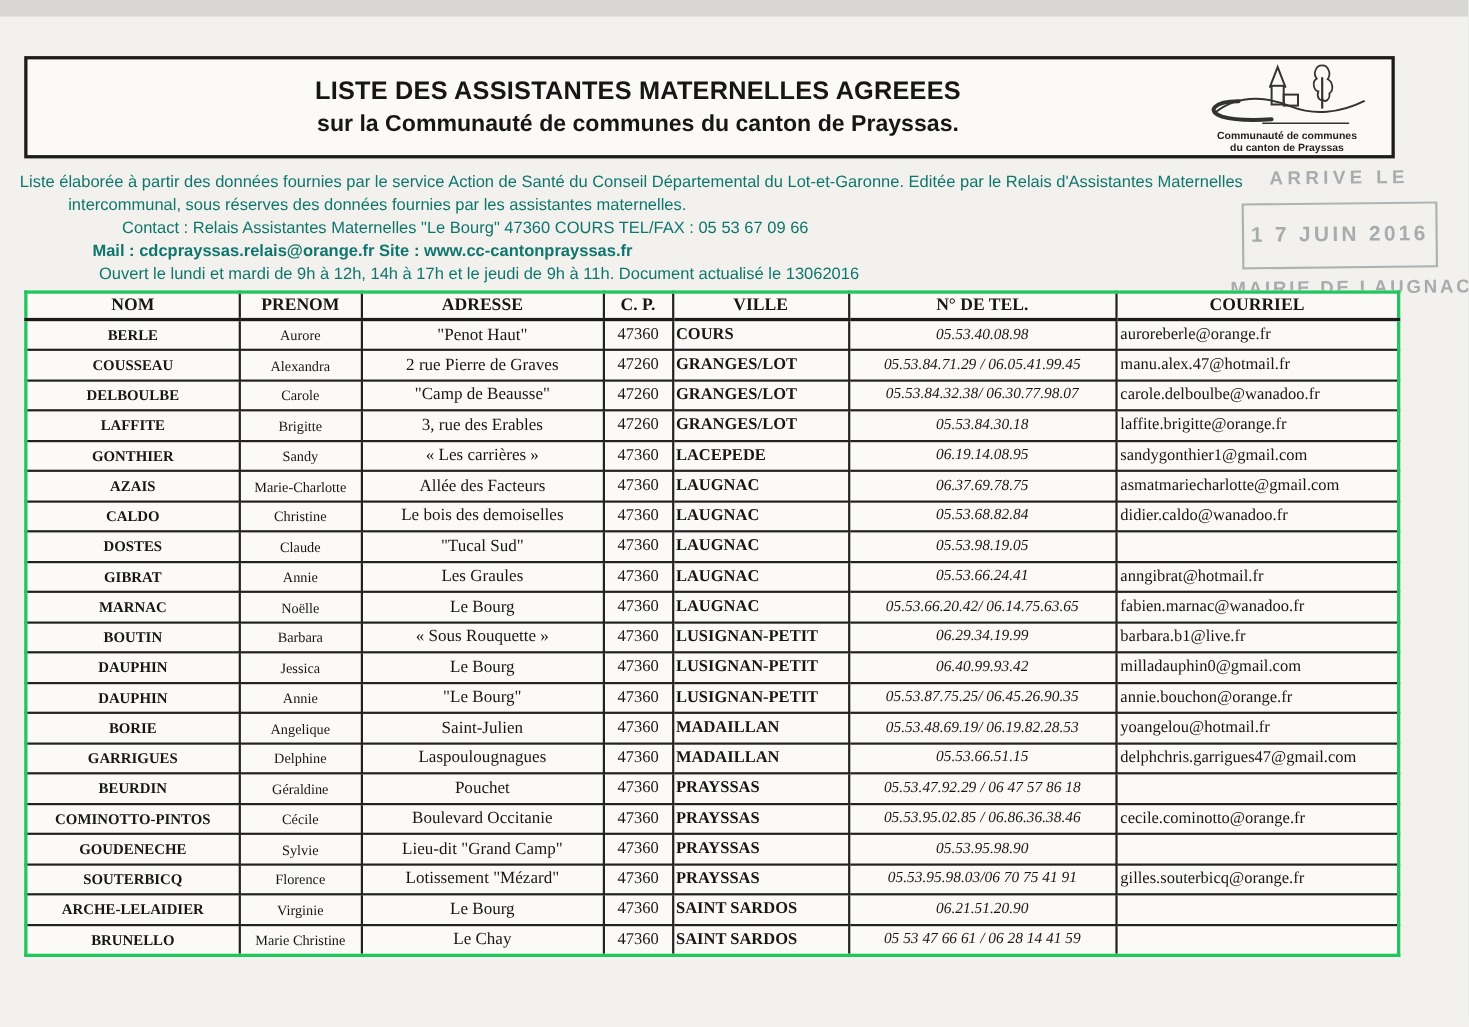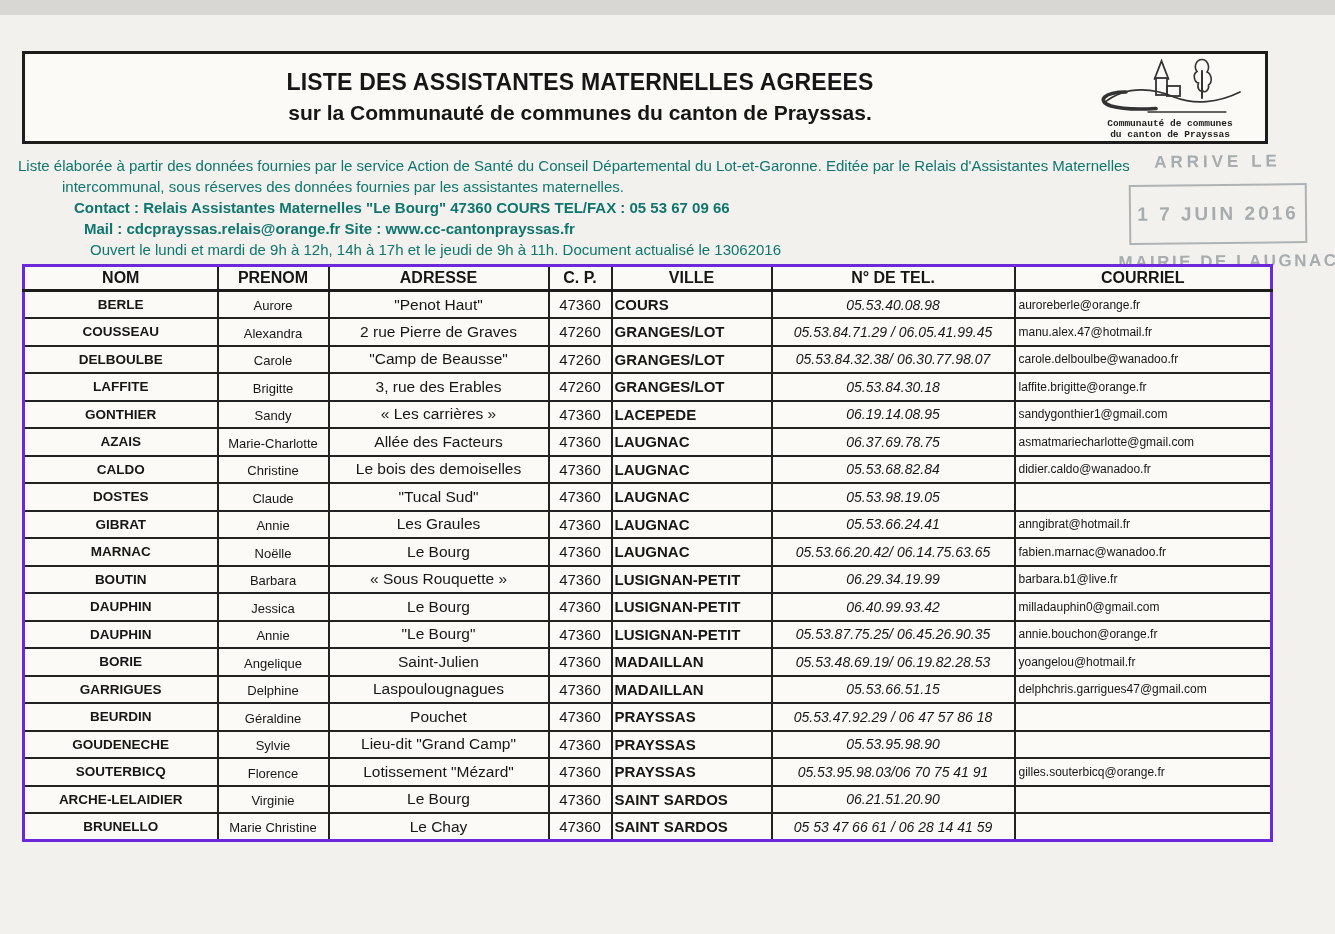--- a/index.html
+++ b/index.html
@@ -22,33 +22,32 @@
     width:1246px; height:93px;
     border:3px solid #1c1c1c;
     background:#fbfaf7;
   }
   .titles { text-align:center; padding-top:15px; padding-right:130px; }
   .title1 { font-size:23px; font-weight:bold; letter-spacing:0.2px; }
   .title2 { font-size:21px; font-weight:bold; margin-top:5px; }
   .logo {
     position:absolute; right:6px; top:2px; width:178px;
     text-align:center;
-    font-family:Liberation Mono, monospace;
   }
   .logo svg { display:block; margin:0 auto; }
   .logo-cap { font-size:9.5px; font-weight:bold; line-height:11px; color:#222; }
 
   
   .intro {
     position:absolute; left:0; top:140px; width:1210px;
     font-size:15px; line-height:21px; color:#0f766e;
   }
   .intro .l1 { padding-left:18px; }
   .intro .l2 { padding-left:62px; }
-  .intro .l3 { padding-left:74px; font-weight:bold; }
+  .intro .l3 { padding-left:111px; font-weight:normal; }
   .intro .l4 { padding-left:84px; font-weight:bold; }
   .intro .l5 { padding-left:90px; }
 
   
   .stamp {
     position:absolute; left:1118px; top:137px; width:200px;
     color:#9aa0a4; text-align:center;
     transform:rotate(-0.6deg);
     opacity:0.85;
   }
@@ -69,29 +68,29 @@
     background:#fbfaf7;
   }
   .am-table th, .am-table td {
     border:2px solid #222;
     overflow:hidden; white-space:nowrap;
   }
   .am-table th {
     height:25px; font-size:16px; font-weight:bold; text-align:center;
     border-bottom:3px solid #1c1c1c;
   }
-  .am-table { border:3px solid #6d28d9; }
+  .am-table { border:3px solid #22c55e;font-family:Liberation Serif, serif; }
   .am-table td { height:27.5px; text-align:center; }
   td.col-nom  { font-size:13.5px; font-weight:bold; vertical-align:top; padding-top:5px; }
   td.col-prenom { font-size:13px; vertical-align:bottom; padding-bottom:4px; }
   td.col-adresse { font-size:15.5px; }
   td.col-cp { font-size:15px; }
   td.col-ville { font-size:15px; font-weight:bold; text-align:left; padding-left:2px; }
   td.col-tel { font-size:14px; font-style:italic; }
-  td.col-courriel { font-size:12px; text-align:left; padding-left:3px; }
+  td.col-courriel { font-size:15px; text-align:left; padding-left:3px; }
 </style>
 </head>
 <body>
 
 <div class="page">
 
   <div class="header-box">
     <div class="titles">
       <div class="title1">LISTE DES ASSISTANTES MATERNELLES AGREEES</div>
       <div class="title2">sur la Communauté de communes du canton de Prayssas.</div>
@@ -292,20 +291,29 @@
         <tr>
           <td class="col-nom">BEURDIN</td>
           <td class="col-prenom">Géraldine</td>
           <td class="col-adresse">Pouchet</td>
           <td class="col-cp">47360</td>
           <td class="col-ville">PRAYSSAS</td>
           <td class="col-tel">05.53.47.92.29 / 06 47 57 86 18</td>
           <td class="col-courriel"></td>
         </tr>
         <tr>
+          <td class="col-nom">COMINOTTO-PINTOS</td>
+          <td class="col-prenom">Cécile</td>
+          <td class="col-adresse">Boulevard Occitanie</td>
+          <td class="col-cp">47360</td>
+          <td class="col-ville">PRAYSSAS</td>
+          <td class="col-tel">05.53.95.02.85 / 06.86.36.38.46</td>
+          <td class="col-courriel">cecile.cominotto@orange.fr</td>
+        </tr>
+        <tr>
           <td class="col-nom">GOUDENECHE</td>
           <td class="col-prenom">Sylvie</td>
           <td class="col-adresse">Lieu-dit "Grand Camp"</td>
           <td class="col-cp">47360</td>
           <td class="col-ville">PRAYSSAS</td>
           <td class="col-tel">05.53.95.98.90</td>
           <td class="col-courriel"></td>
         </tr>
         <tr>
           <td class="col-nom">SOUTERBICQ</td>

